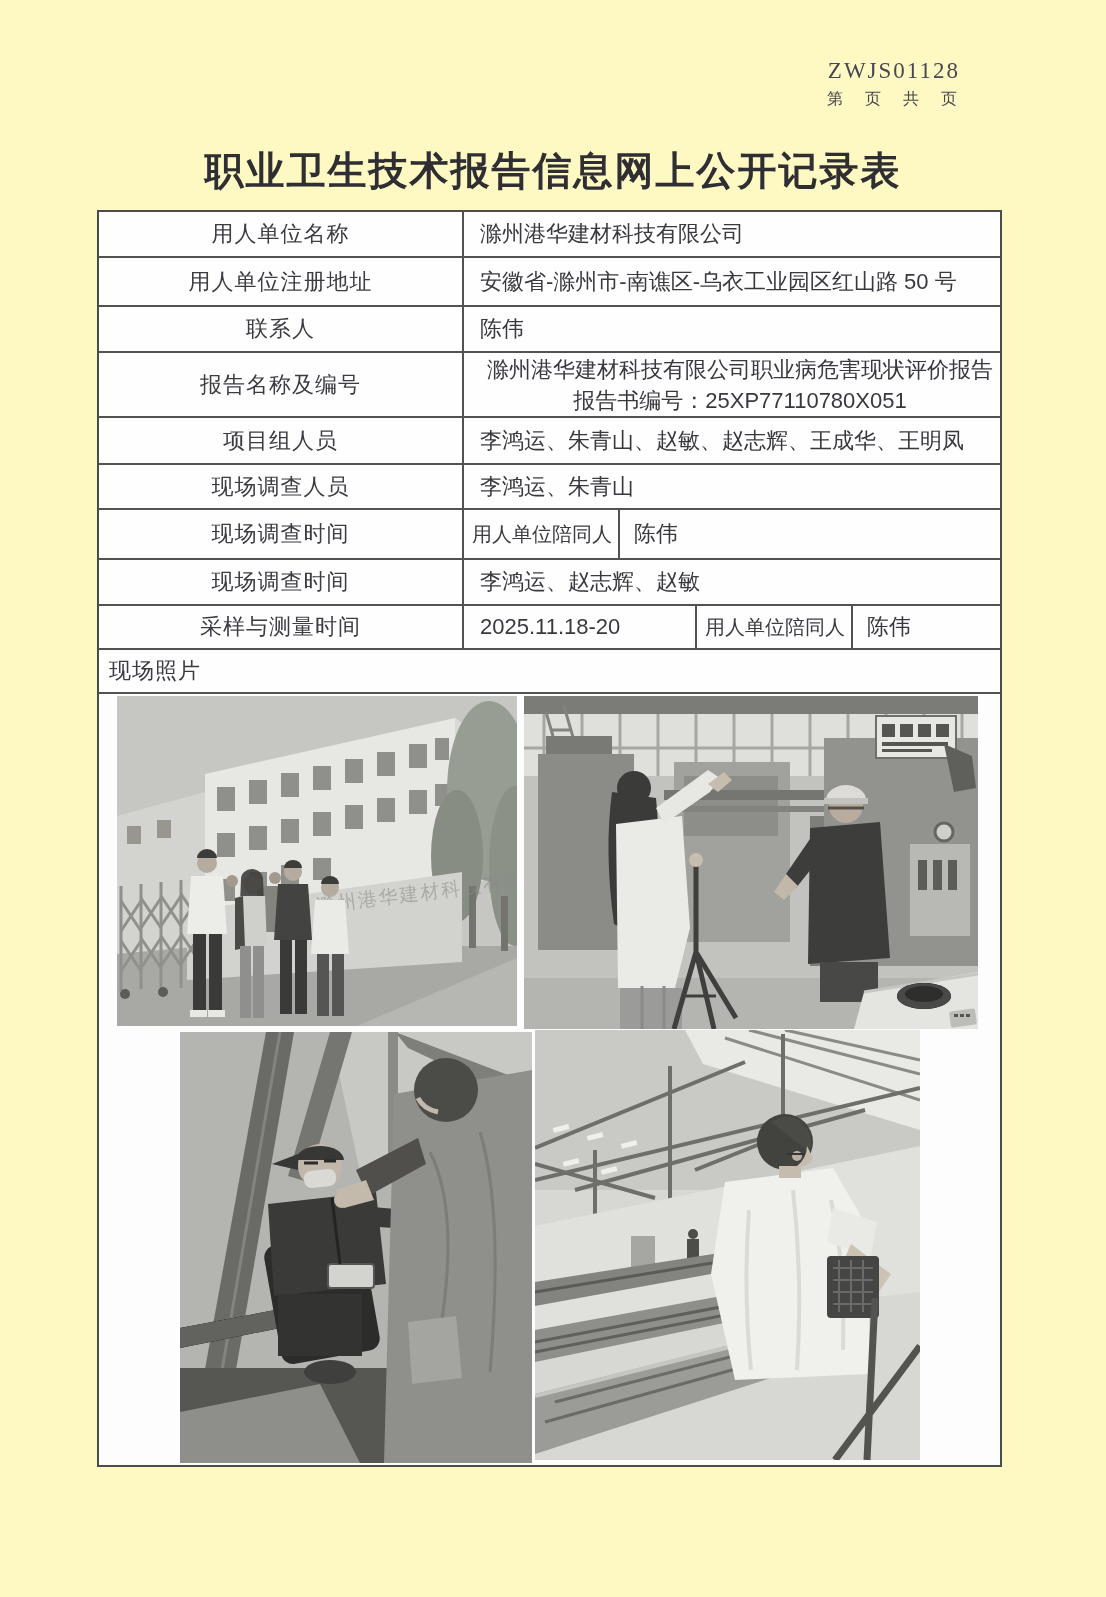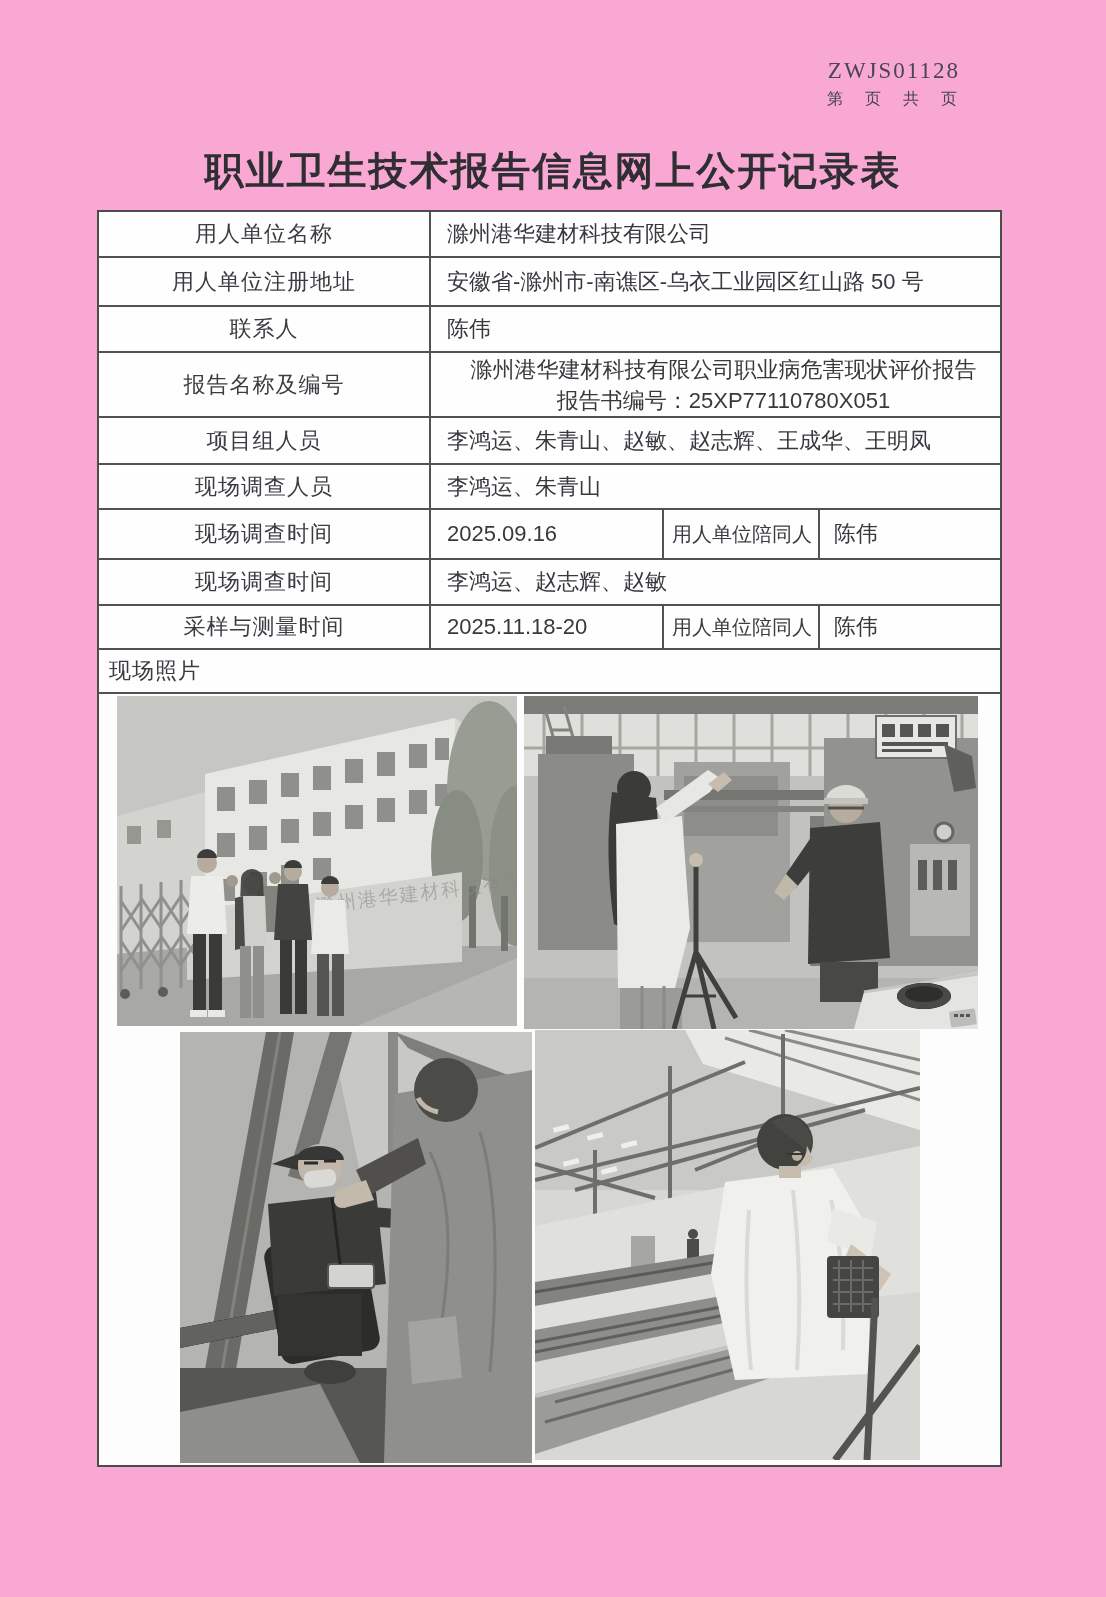--- a/index.html
+++ b/index.html
@@ -1,41 +1,41 @@
 <!DOCTYPE html>
 <html><head>
 <meta charset="utf-8">
 <style>
   html,body{margin:0;padding:0;}
   body{
     width:1106px;height:1597px;position:relative;background:#ffffff;
     font-family:"Liberation Serif", serif;color:#3c3c42;overflow:hidden;
   }
-  .page{position:absolute;inset:0;background:#f9a8d4;padding-left:6px;}
+  .page{position:absolute;inset:0;background:#fef9c3;padding-left:6px;}
   .doc-code{
     position:absolute;top:58px;right:146px;font-size:23px;letter-spacing:2px;
     color:#474752;font-family:"Liberation Serif", serif;
   }
   .page-marker{
     position:absolute;top:89px;right:140px;font-size:16px;letter-spacing:9px;
     color:#45454e;
   }
   .doc-title{
     position:absolute;top:144px;left:0;width:1106px;text-align:center;
     font-size:39px;font-weight:700;letter-spacing:2px;color:#2e2e33;
     font-family:Liberation Sans, sans-serif;
   }
   .tbl{
     position:absolute;left:97px;top:210px;width:905px;height:1257px;
     border:2px solid #4c4c4c;box-sizing:border-box;background:#fefefe;
   }
   .row{display:flex;box-sizing:border-box;border-bottom:2px solid #525252;}
   .cell{box-sizing:border-box;display:flex;align-items:center;overflow:hidden;}
   .lbl{
-    width:332px;justify-content:center;font-size:22px;color:#3b3b41;
+    width:365px;justify-content:center;font-size:22px;color:#3b3b41;
     letter-spacing:1px;border-right:2px solid #525252;flex:none;
   }
   .val{
     flex:1;padding-left:16px;font-size:22px;color:#38383e;
     font-family:"Liberation Sans", sans-serif;
   }
   .w2{width:233px;flex:none;border-right:2px solid #525252;}
   .w3{
     width:156px;flex:none;border-right:2px solid #525252;justify-content:flex-start;
     padding-left:8px;font-size:20px;color:#3b3b41;font-family:"Liberation Serif", serif;
@@ -94,21 +94,20 @@
       <div class="cell val">李鸿运、朱青山、赵敏、赵志辉、王成华、王明凤</div>
     </div>
 
     <div class="row" style="height:45px">
       <div class="cell lbl">现场调查人员</div>
       <div class="cell val">李鸿运、朱青山</div>
     </div>
 
     <div class="row" style="height:50px">
       <div class="cell lbl">现场调查时间</div>
-      <div class="cell val w2">2025.09.16</div>
       <div class="cell w3">用人单位陪同人</div>
       <div class="cell w4">陈伟</div>
     </div>
 
     <div class="row" style="height:46px">
       <div class="cell lbl">现场调查时间</div>
       <div class="cell val">李鸿运、赵志辉、赵敏</div>
     </div>
 
     <div class="row" style="height:44px">

